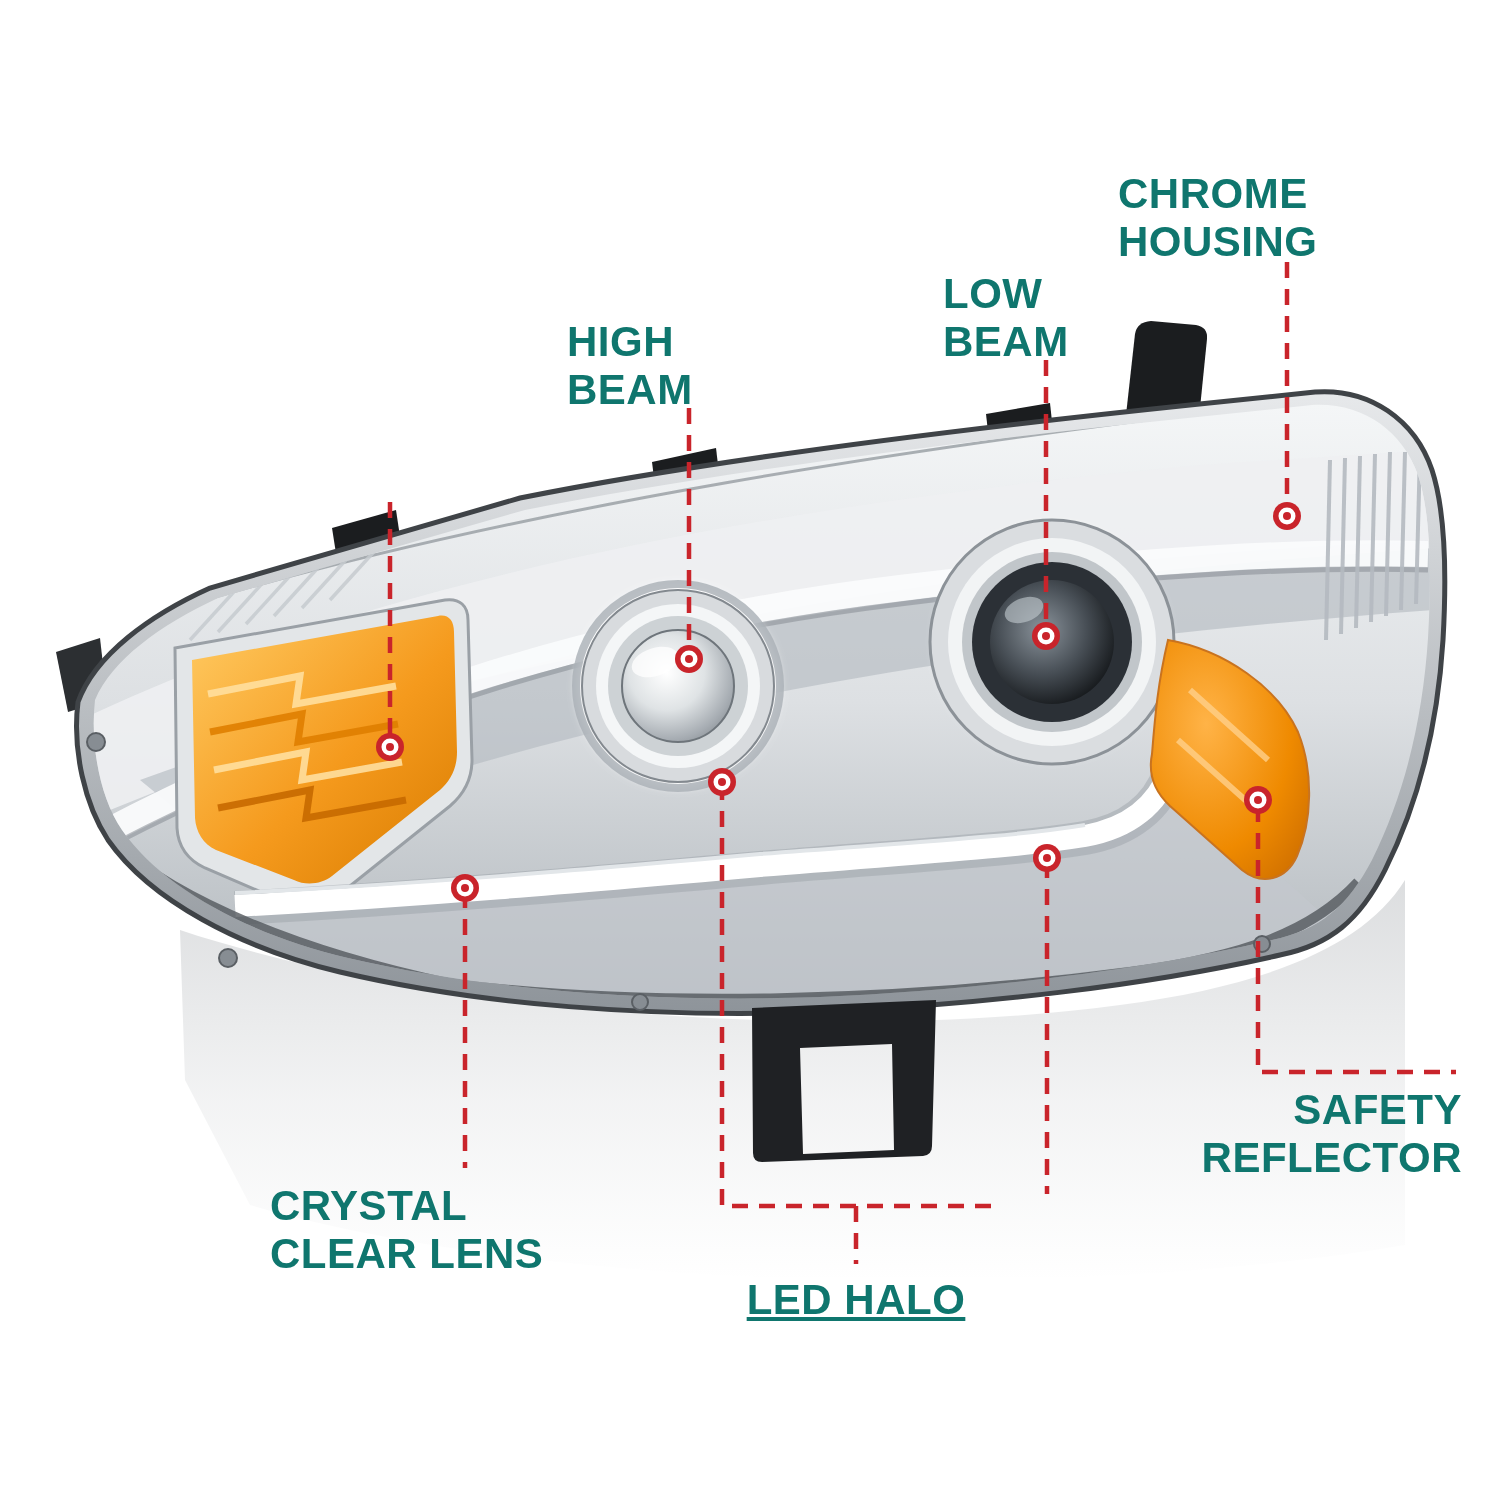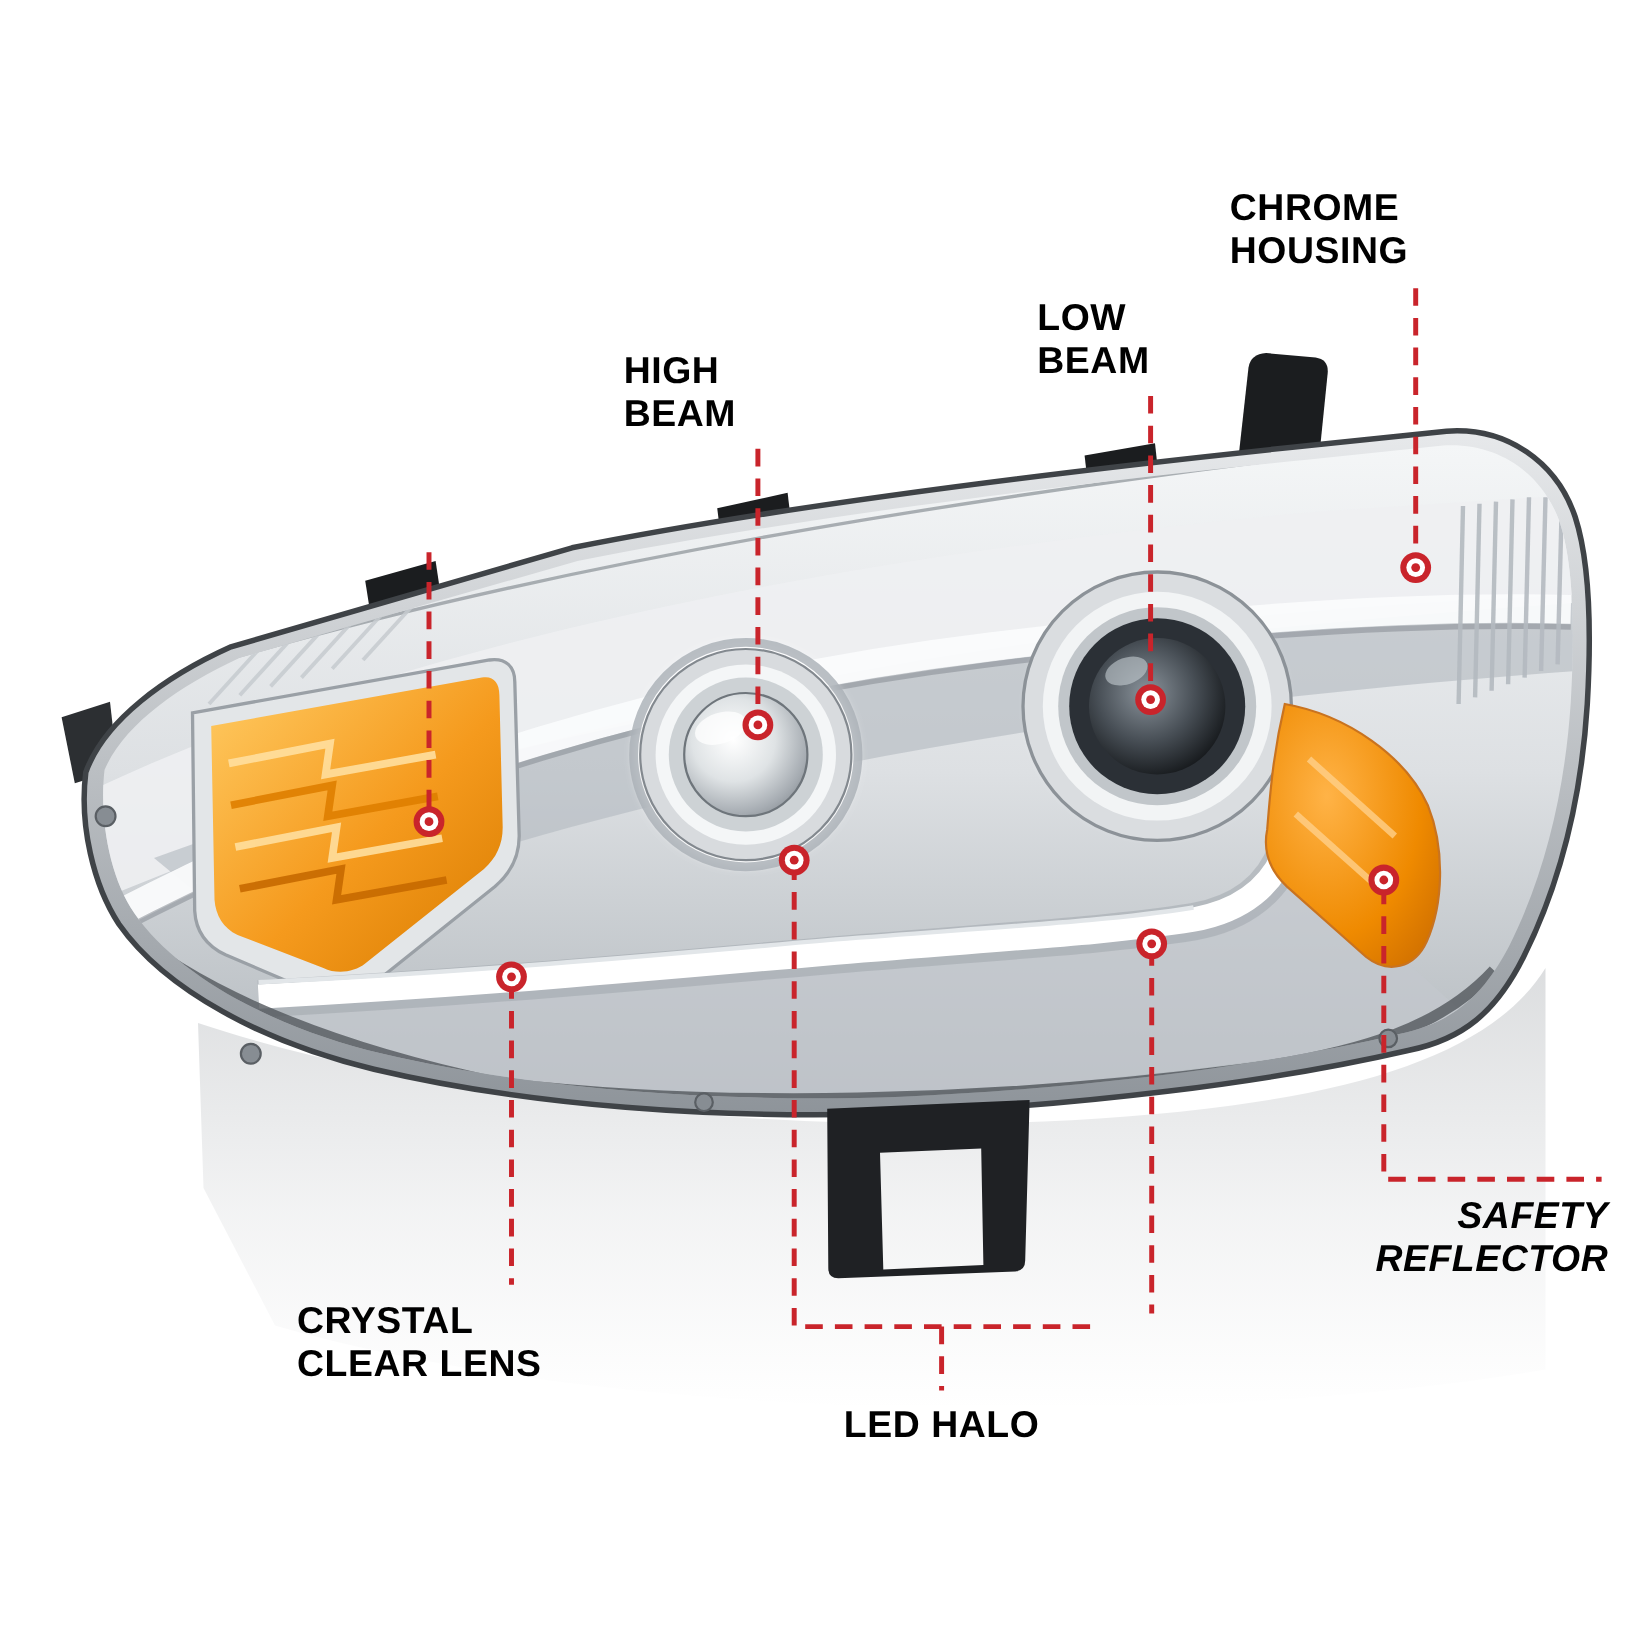--- a/index.html
+++ b/index.html
@@ -1,22 +1,22 @@
 <!DOCTYPE html>
 <html><head>
 <meta charset="utf-8">
 <style>
   html,body{margin:0;padding:0;background:#ffffff;}
   .stage{position:relative;width:1500px;height:1500px;background:#ffffff;overflow:hidden;
          font-family:"Liberation Sans", sans-serif;}
   svg.art{position:absolute;left:0;top:0;width:1500px;height:1500px;}
-  .callout{position:absolute;font-weight:700;font-size:34px;line-height:1.15;
-           color:#000000;white-space:pre-line;letter-spacing:.5px;}
-  .align-right{text-align:right;font-style:italic;}
-  .align-center{text-align:left;transform:translateX(-50%);}
+  .callout{position:absolute;font-weight:700;font-size:42px;line-height:1.15;
+           color:#0f766e;white-space:pre-line;letter-spacing:.5px;}
+  .align-right{text-align:right;}
+  .align-center{text-align:left;transform:translateX(-50%);text-decoration:underline;}
 </style>
 </head>
 <body>
 
 <div class="stage">
 
 <svg class="art" viewBox="0 0 1500 1500" xmlns="http://www.w3.org/2000/svg">
   <defs>
     <linearGradient id="gShell" x1="0" y1="0" x2="0" y2="1">
       <stop offset="0" stop-color="#e7e9eb"></stop>

